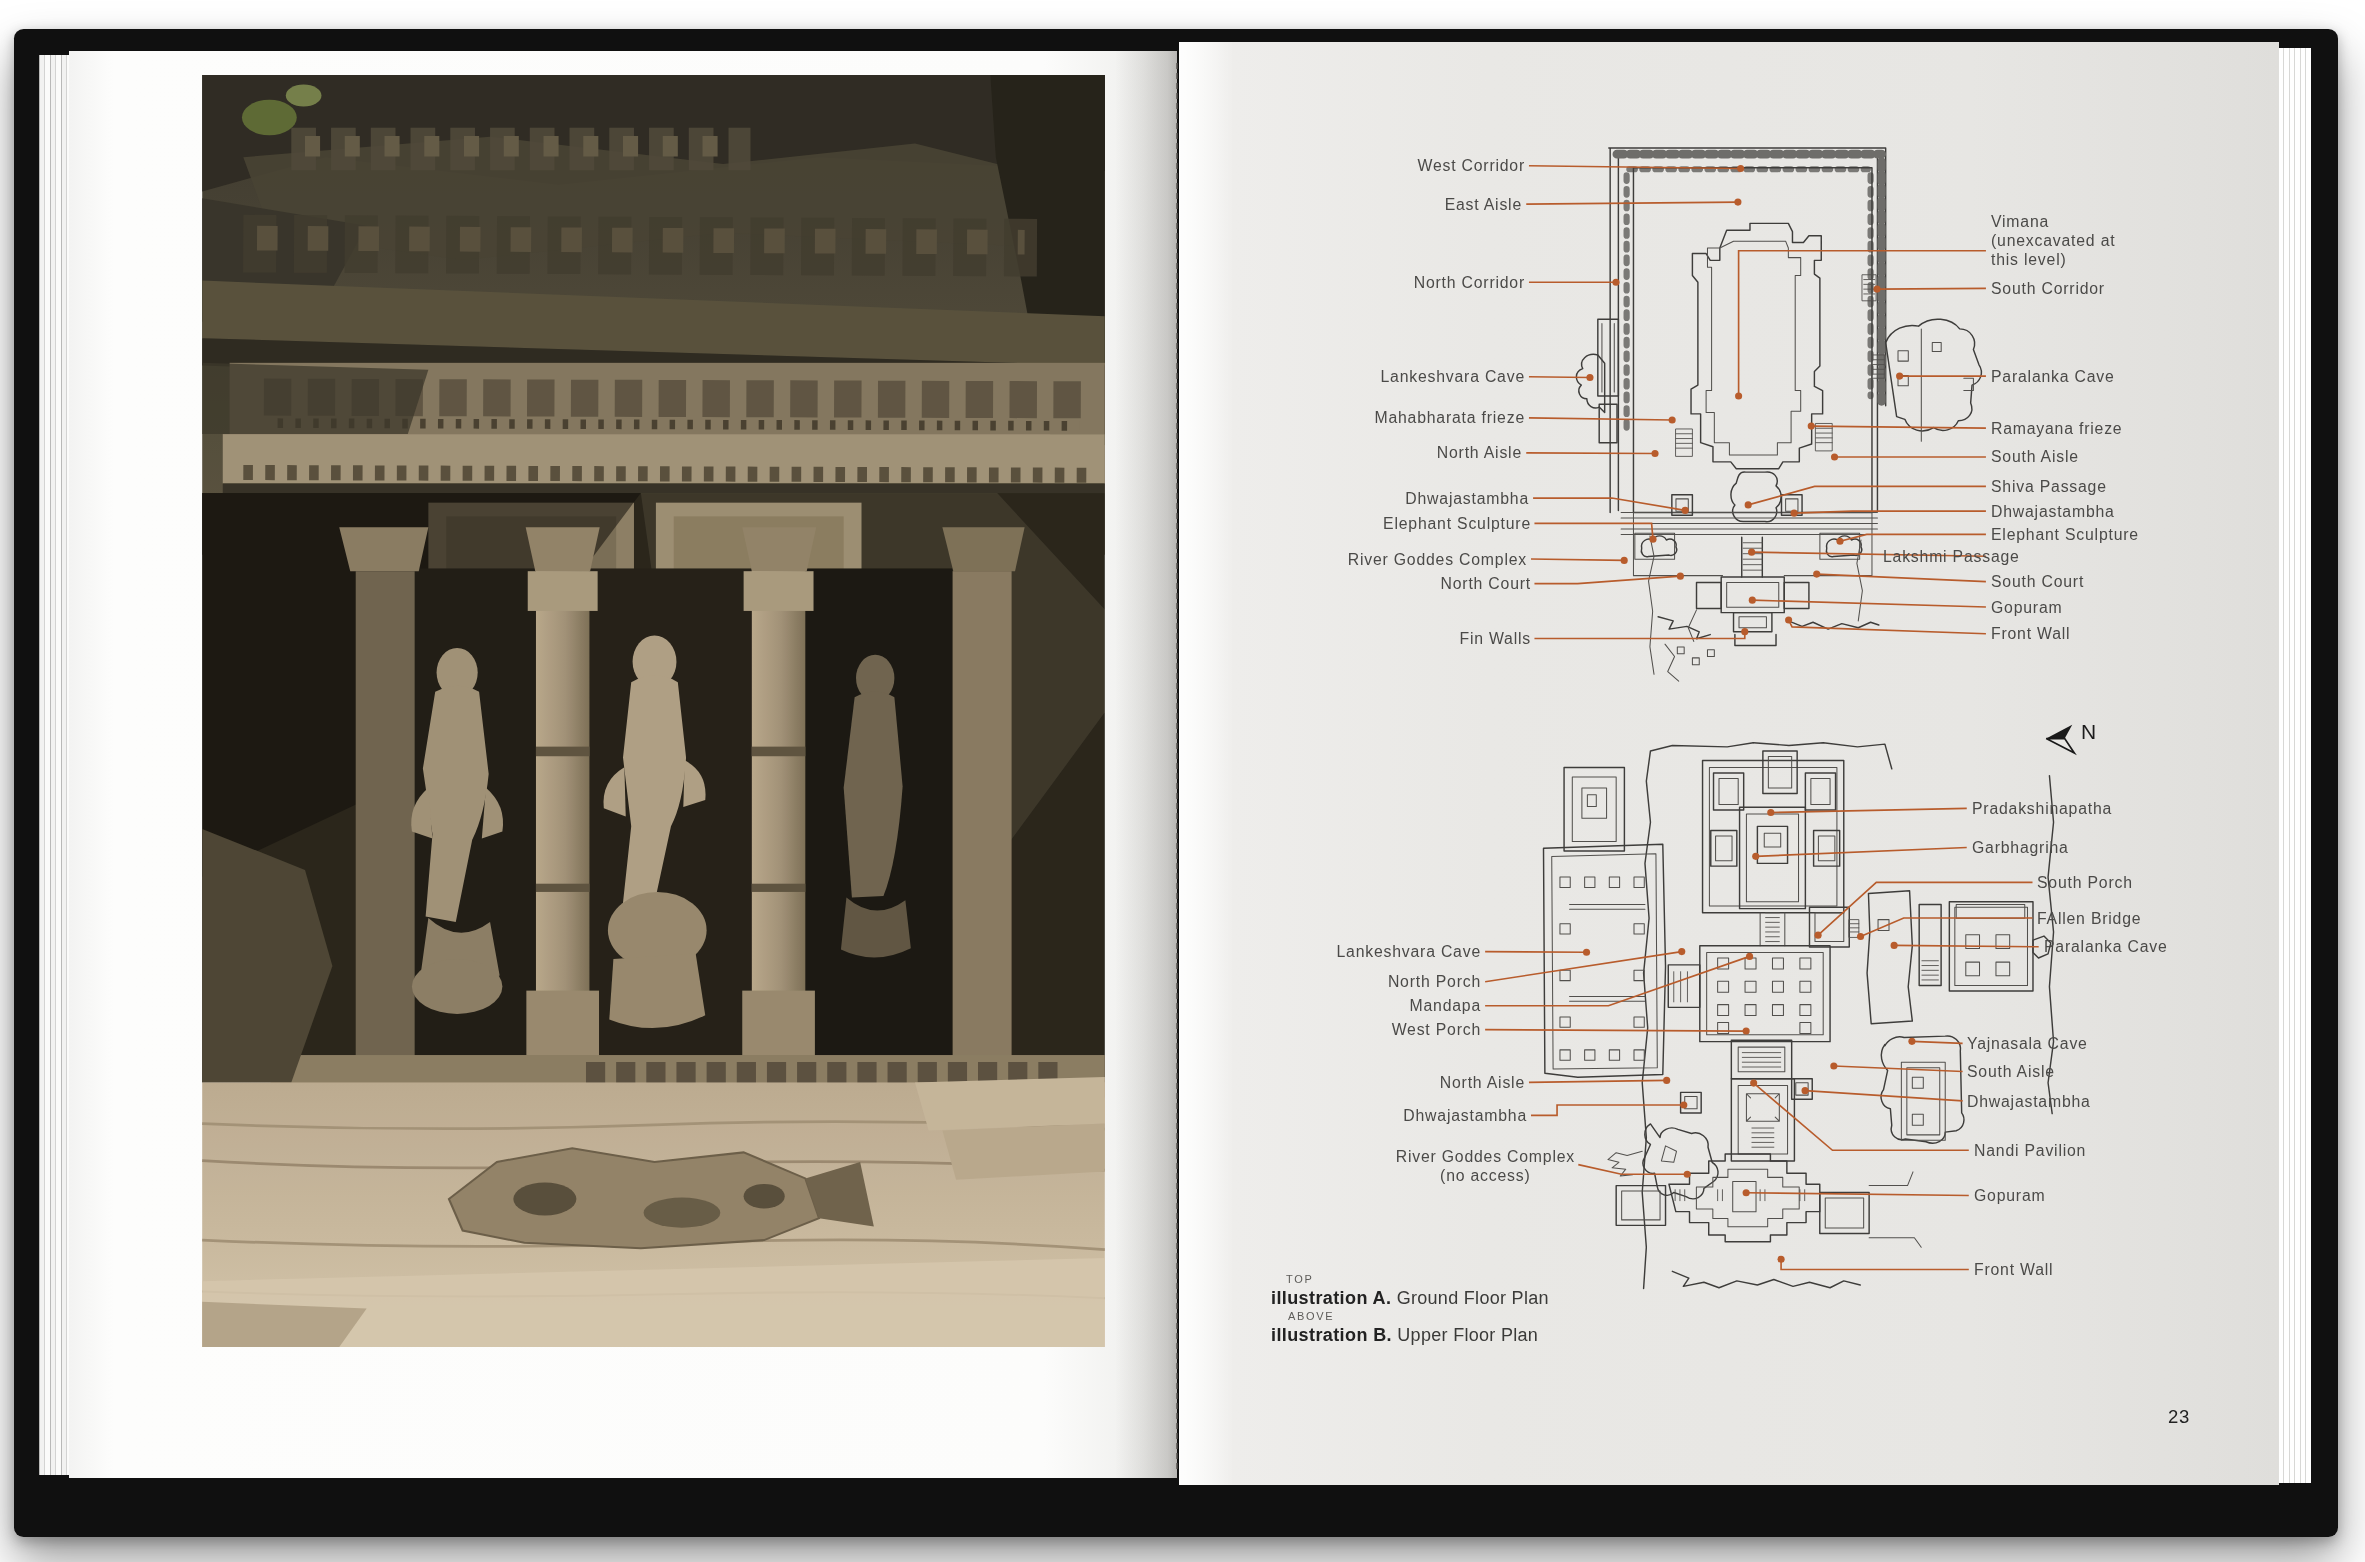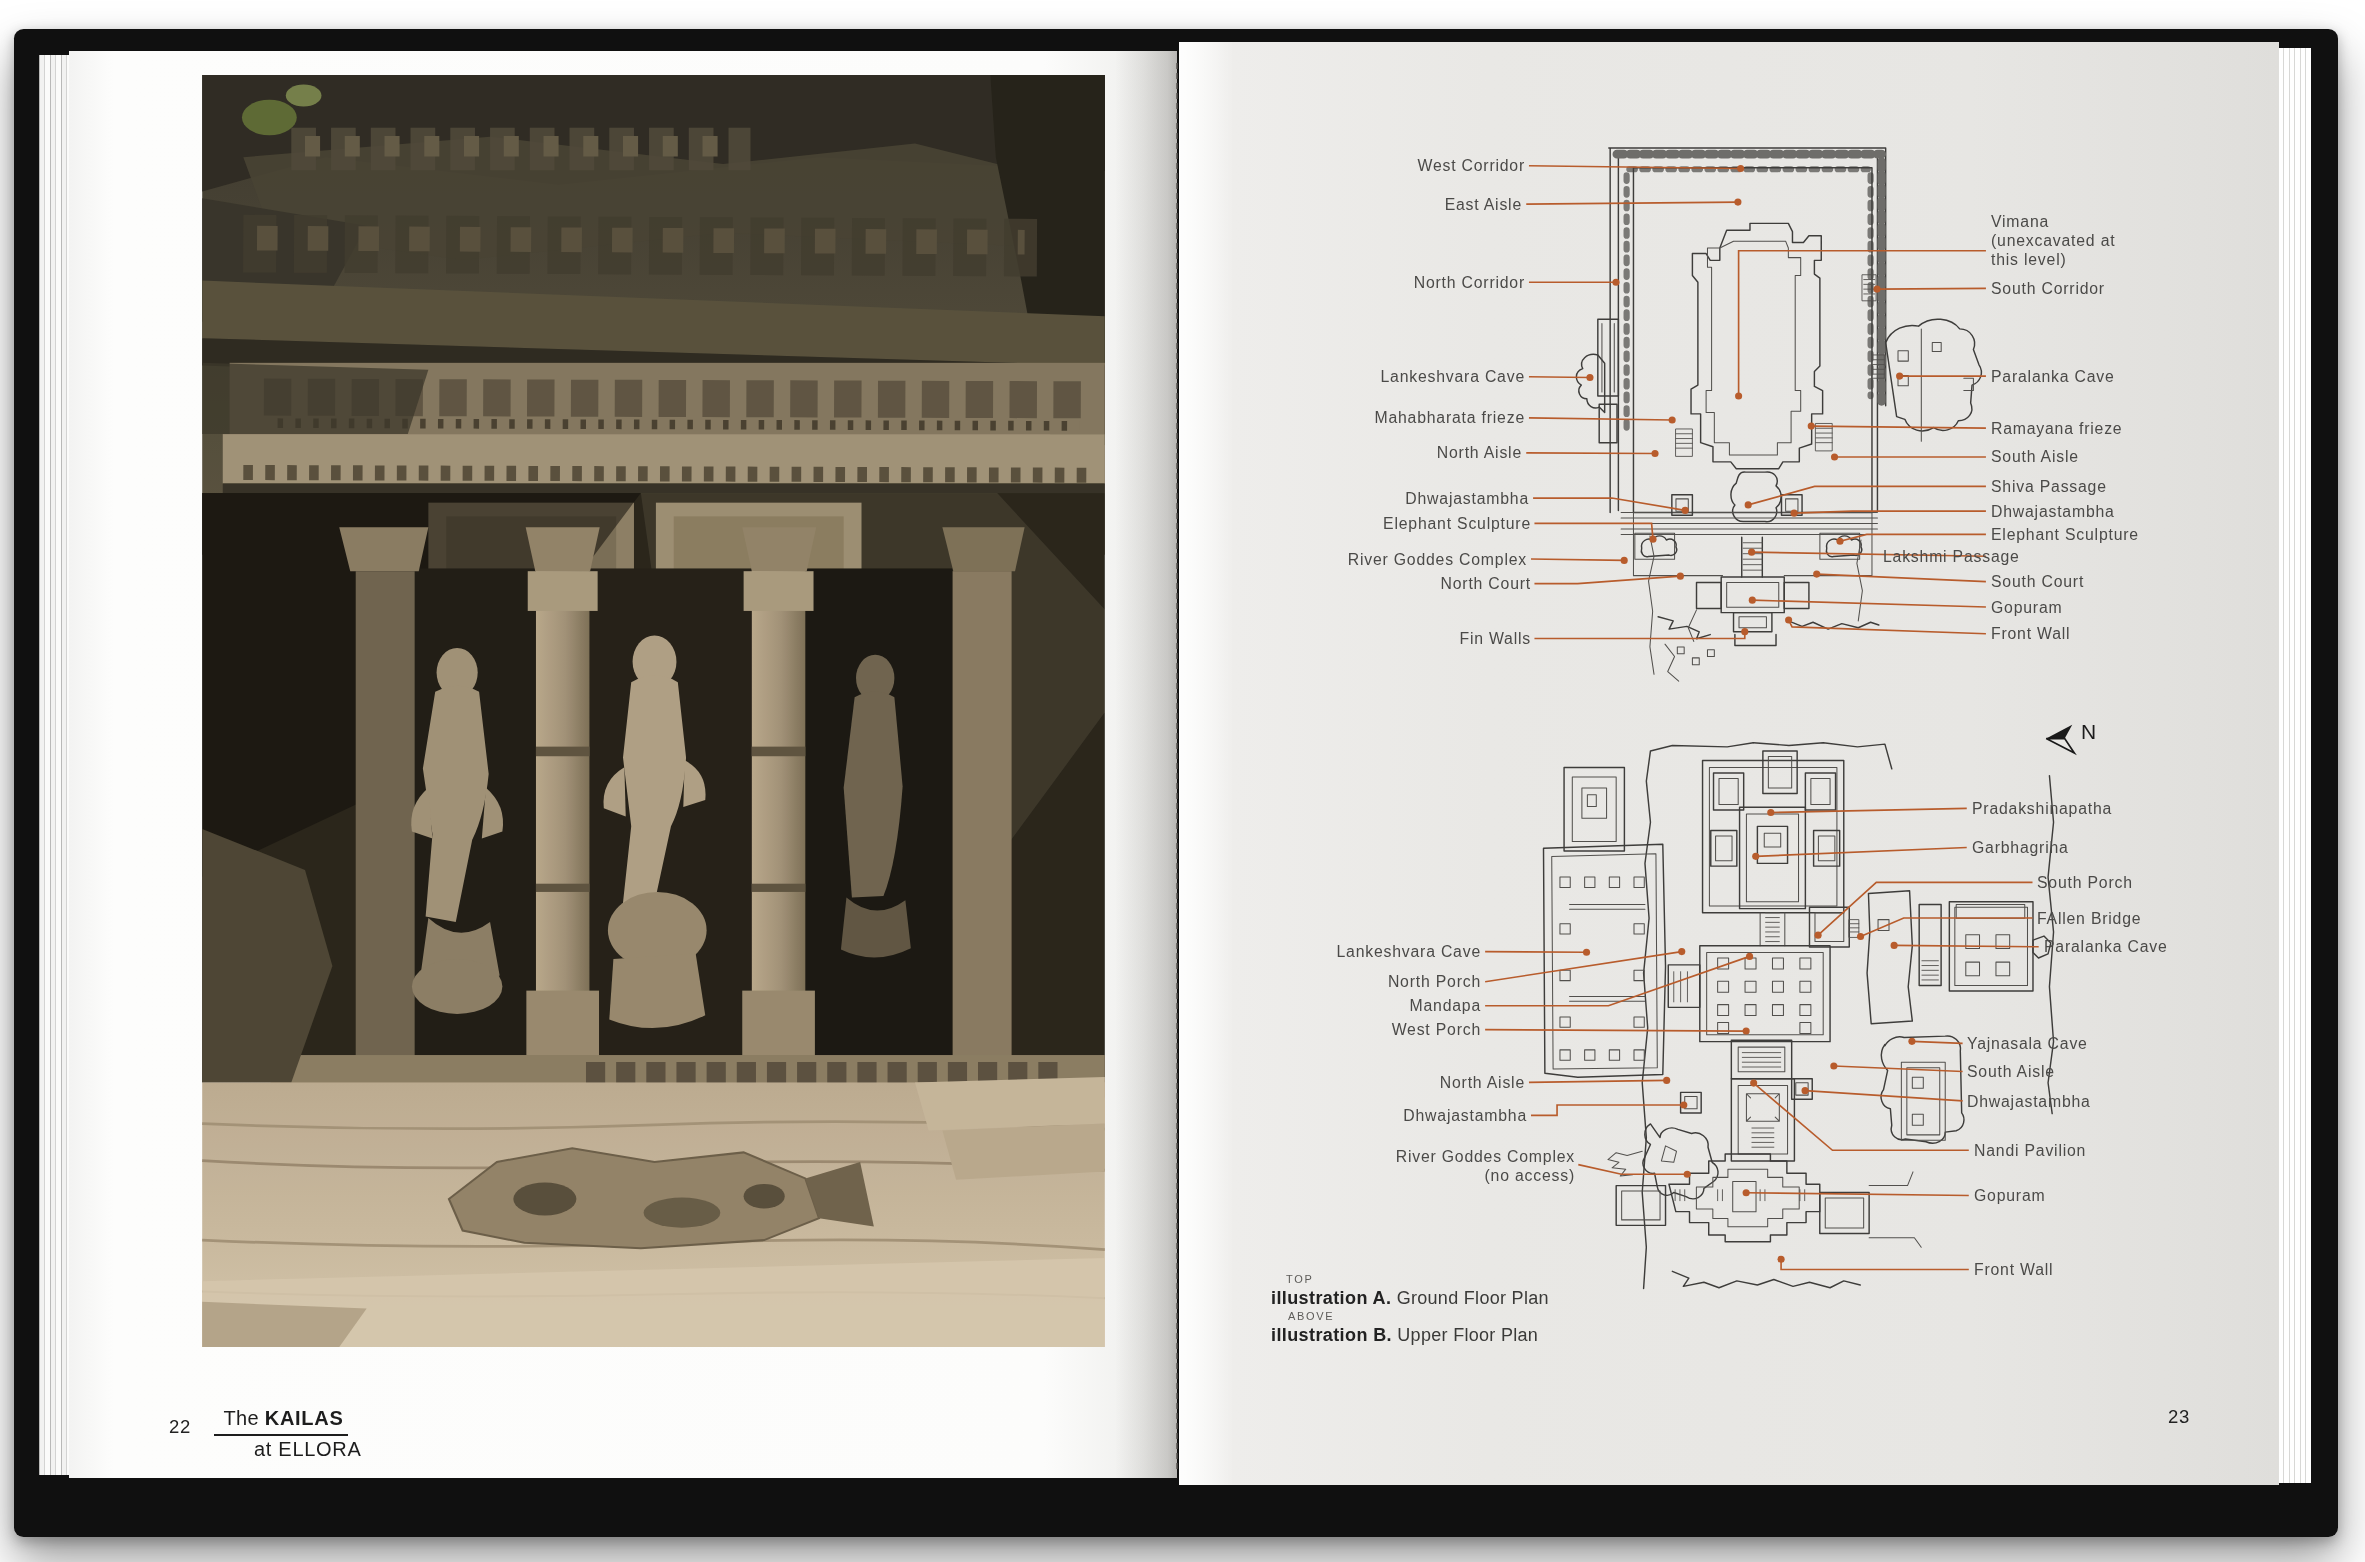--- a/index.html
+++ b/index.html
@@ -43,21 +43,21 @@
   .leaders{position:absolute;left:0;top:0;width:2366px;height:1562px;pointer-events:none;}
   .pl{stroke:#3e3d3b;fill:none;stroke-width:2.1;stroke-linejoin:round;stroke-linecap:round;}
   .pl .thin{stroke-width:1.5;stroke:#52504d;}
   .pl .hatch{stroke-width:1.3;stroke:#52504d;}
   .pl .teeth{stroke:#6e6d6a;stroke-width:13;stroke-dasharray:10 9;}
   .pl .teeth2{stroke:#7a7976;stroke-width:9;stroke-dasharray:8 11;}
   .pl .teethv{stroke:#6e6d6a;stroke-width:12;stroke-dasharray:10 9;}
   .pl .teeth2v{stroke:#7a7976;stroke-width:9;stroke-dasharray:8 12;}
   .plan-label{position:absolute;font-size:15.8px;line-height:19px;letter-spacing:0.8px;
      color:#4b4a48;white-space:pre-line;}
-  .plan-label.l{text-align:right;}
+  .plan-label.l{text-align:center;}
   .compass-n{position:absolute;left:2081px;top:720px;font-size:21px;color:#1c1c1c;letter-spacing:0.7px;}
   .caption{position:absolute;left:1271px;top:1272px;width:384px;color:#2c2c2c;}
   .cap-tag{font-size:11px;letter-spacing:1.7px;color:#5c5b58;}
   .cap-tag.t1{position:absolute;left:15px;top:1.4px;}
   .cap-tag.t2{position:absolute;left:17px;top:38px;}
   .cap-line{position:absolute;left:0;font-size:18px;letter-spacing:0.3px;color:#3a3a38;white-space:nowrap;}
   .cap-line b{color:#222;letter-spacing:0.4px;}
   .cap-a{top:16.4px;}
   .cap-b{top:53px;}
 </style>
@@ -186,28 +186,20 @@
     <polygon points="360,1640 430,1586 540,1566 660,1586 790,1572 880,1610 900,1668 820,1700 640,1712 470,1704 380,1686" fill="#94846a" stroke="#6b5e49" stroke-width="3"></polygon>
     <ellipse cx="500" cy="1640" rx="46" ry="24" fill="#574d3b"></ellipse>
     <ellipse cx="700" cy="1660" rx="56" ry="22" fill="#675c47"></ellipse>
     <ellipse cx="820" cy="1636" rx="30" ry="18" fill="#574d3b"></ellipse>
     <polygon points="880,1610 960,1586 980,1680 900,1668" fill="#6f624c"></polygon>
     <polygon points="0,1760 1317,1726 1317,1856 0,1856" fill="#d9cbb2" opacity=".85"></polygon>
     <polygon points="0,1790 240,1800 200,1856 0,1856" fill="#b7a78d"></polygon>
     <rect x="0" y="0" width="1317" height="1856" fill="#8a6f4f" opacity=".05"></rect>
   </svg>
 
-  <div class="footer-left">
-    <span class="pageno pageno-22">22</span>
-    <span class="runtitle">
-      <span class="rt-top"><span>The </span><b>KAILAS</b></span>
-      <span class="rt-rule"></span>
-      <span class="rt-bottom">at ELLORA</span>
-    </span>
-  </div>
 
   <svg class="plan-svg planA" viewBox="0 0 640 820">
     <g class="pl">
       <path d="M68,16 H472 M70,16 V548 M82,24 V545 M472,16 V392 M460,26 V545"></path>
       <line class="teeth" x1="80" y1="25" x2="466" y2="25"></line>
       <line class="teeth2" x1="98" y1="47" x2="446" y2="47"></line>
       <line class="teethv" x1="466" y1="36" x2="466" y2="386"></line>
       <line class="teeth2v" x1="450" y1="56" x2="450" y2="378"></line>
       <line class="teeth2v" x1="94" y1="56" x2="94" y2="430"></line>
       <path d="M104,45 H452 V548 H104 Z"></path>

